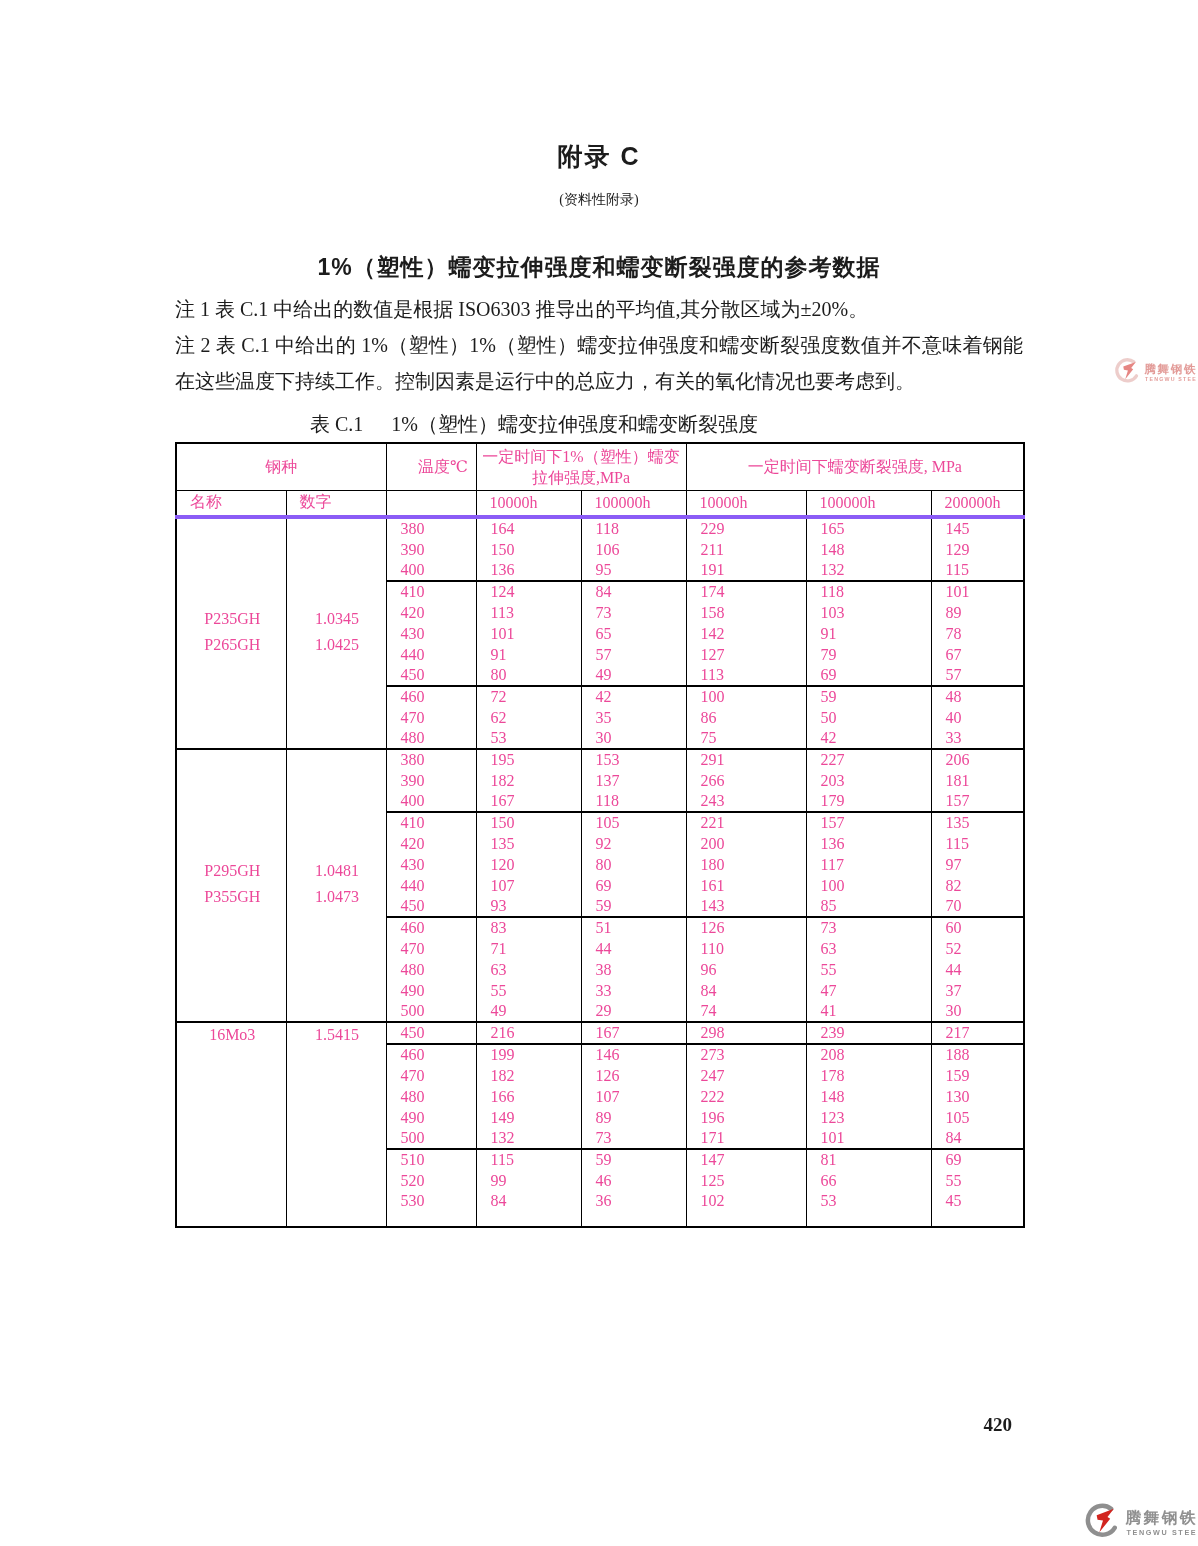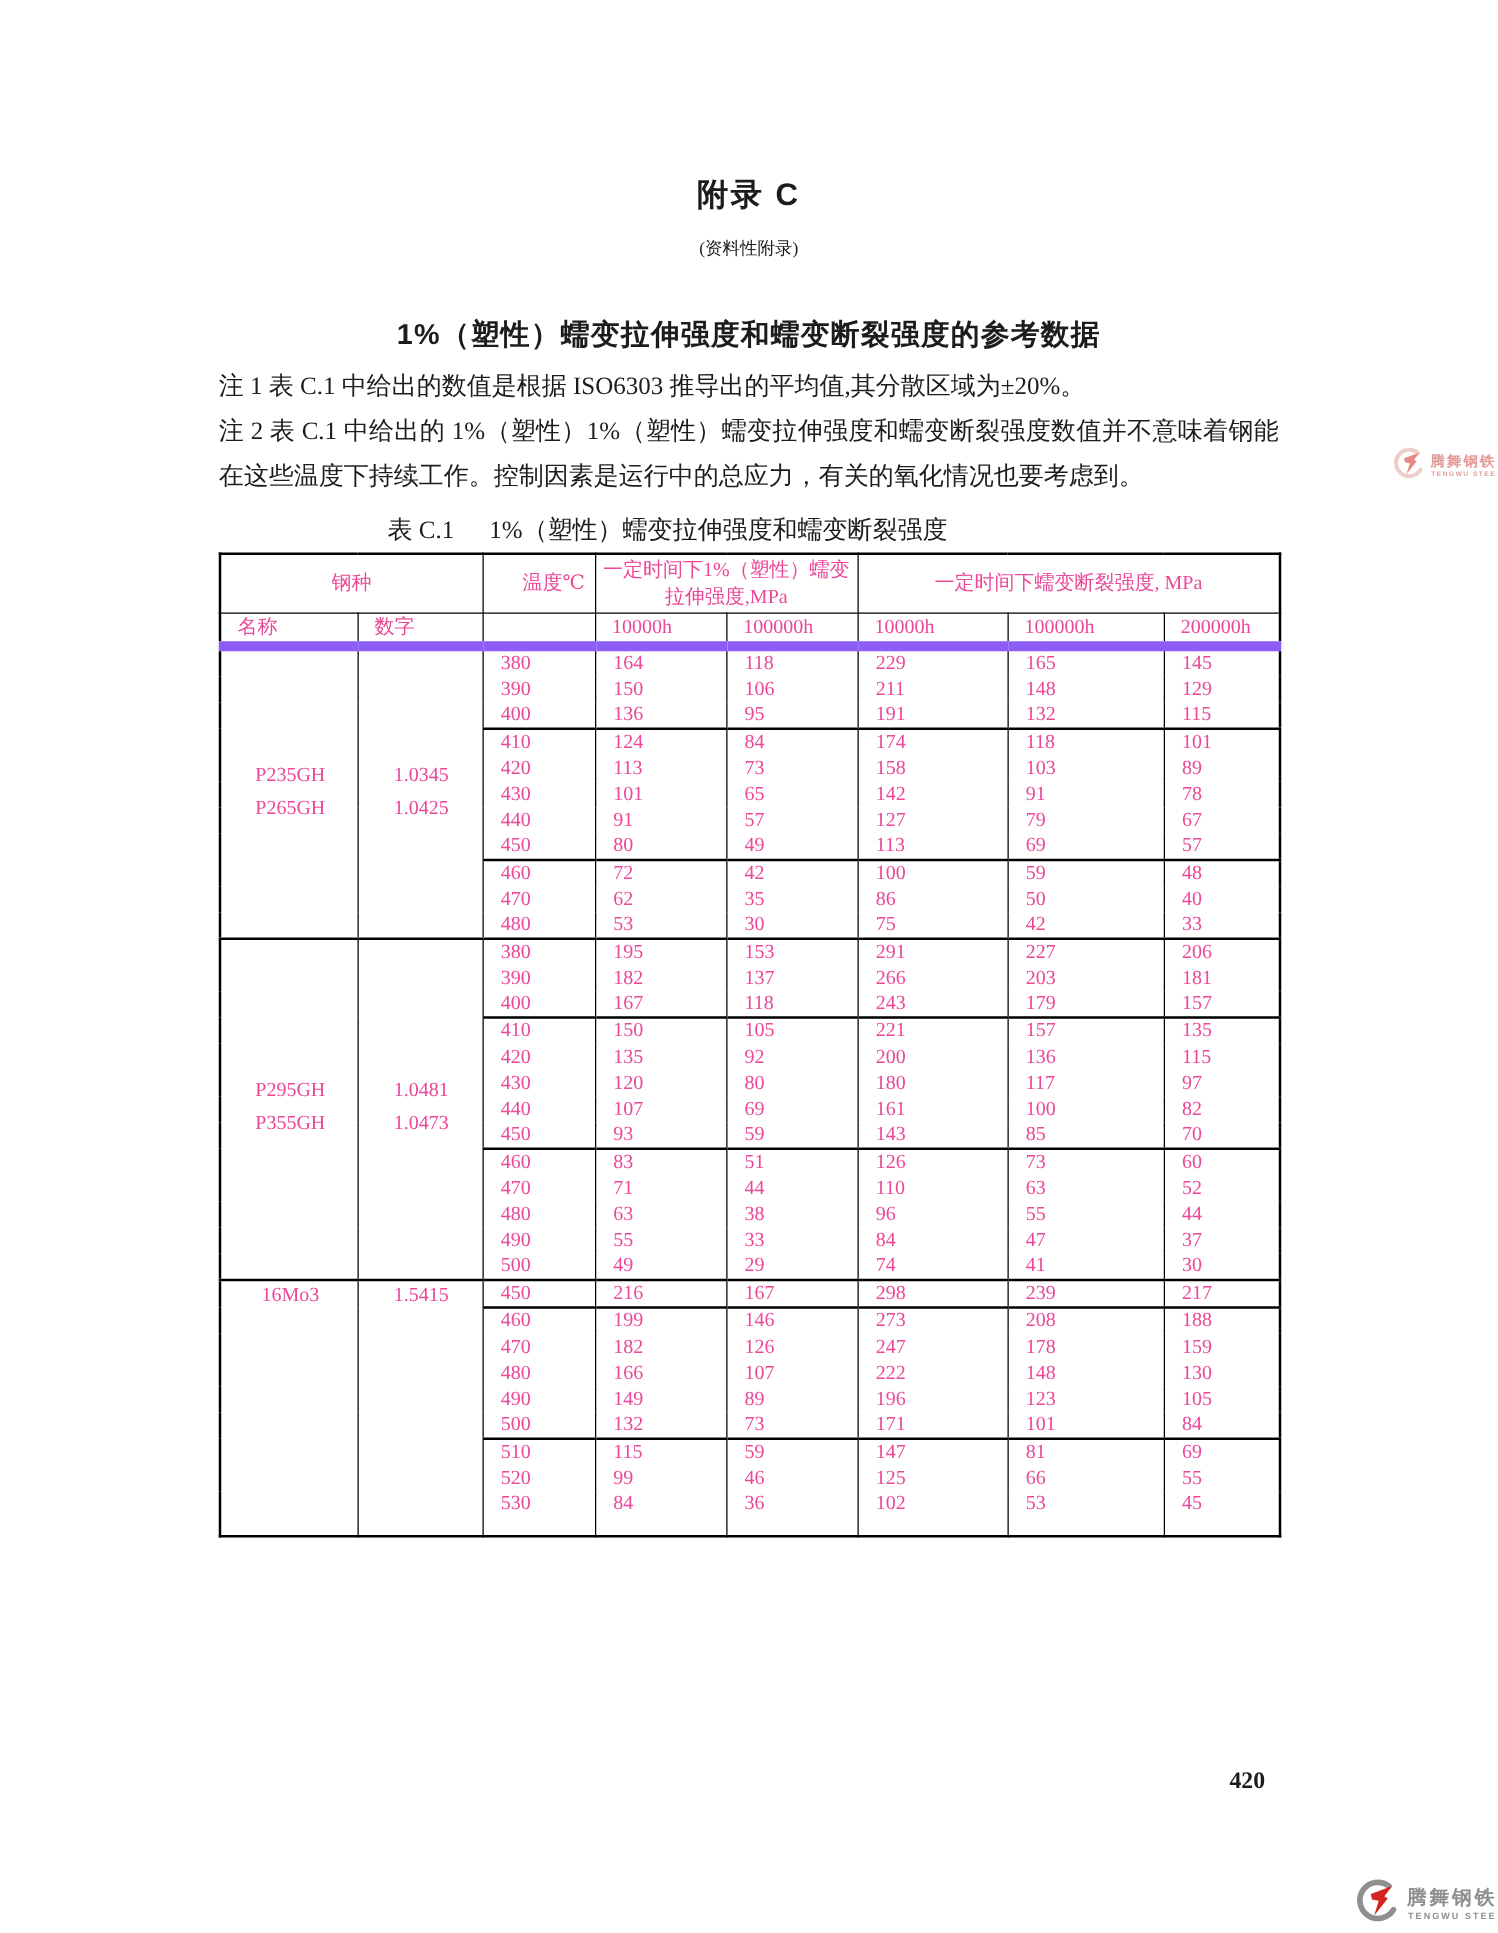--- a/index.html
+++ b/index.html
@@ -60,21 +60,21 @@
   }
   col.c1 { width: 110px; } col.c2 { width: 100px; }
   col.c3 { width: 90px;  } col.c4 { width: 105px; }
   col.c5 { width: 105px; } col.c6 { width: 120px; }
   col.c7 { width: 125px; } col.c8 { width: 93px;  }
 
   thead th { border: 1px solid #000; font-weight: normal; }
   thead tr.h1 th { height: 47px; text-align: center; line-height: 21px; }
   thead tr.h2 th {
     height: 27px; text-align: left; padding-left: 13px;
-    border-bottom: 8px solid #8b5cf6;
+    border-bottom: 4px solid #8b5cf6;
   }
   tbody td {
     border-left: 1px solid #000;
     border-right: 1px solid #000;
     border-top: 0; border-bottom: 0;
     height: 21px;
     padding: 1px 0 1px 14px;
     text-align: left;
     vertical-align: middle;
   }

